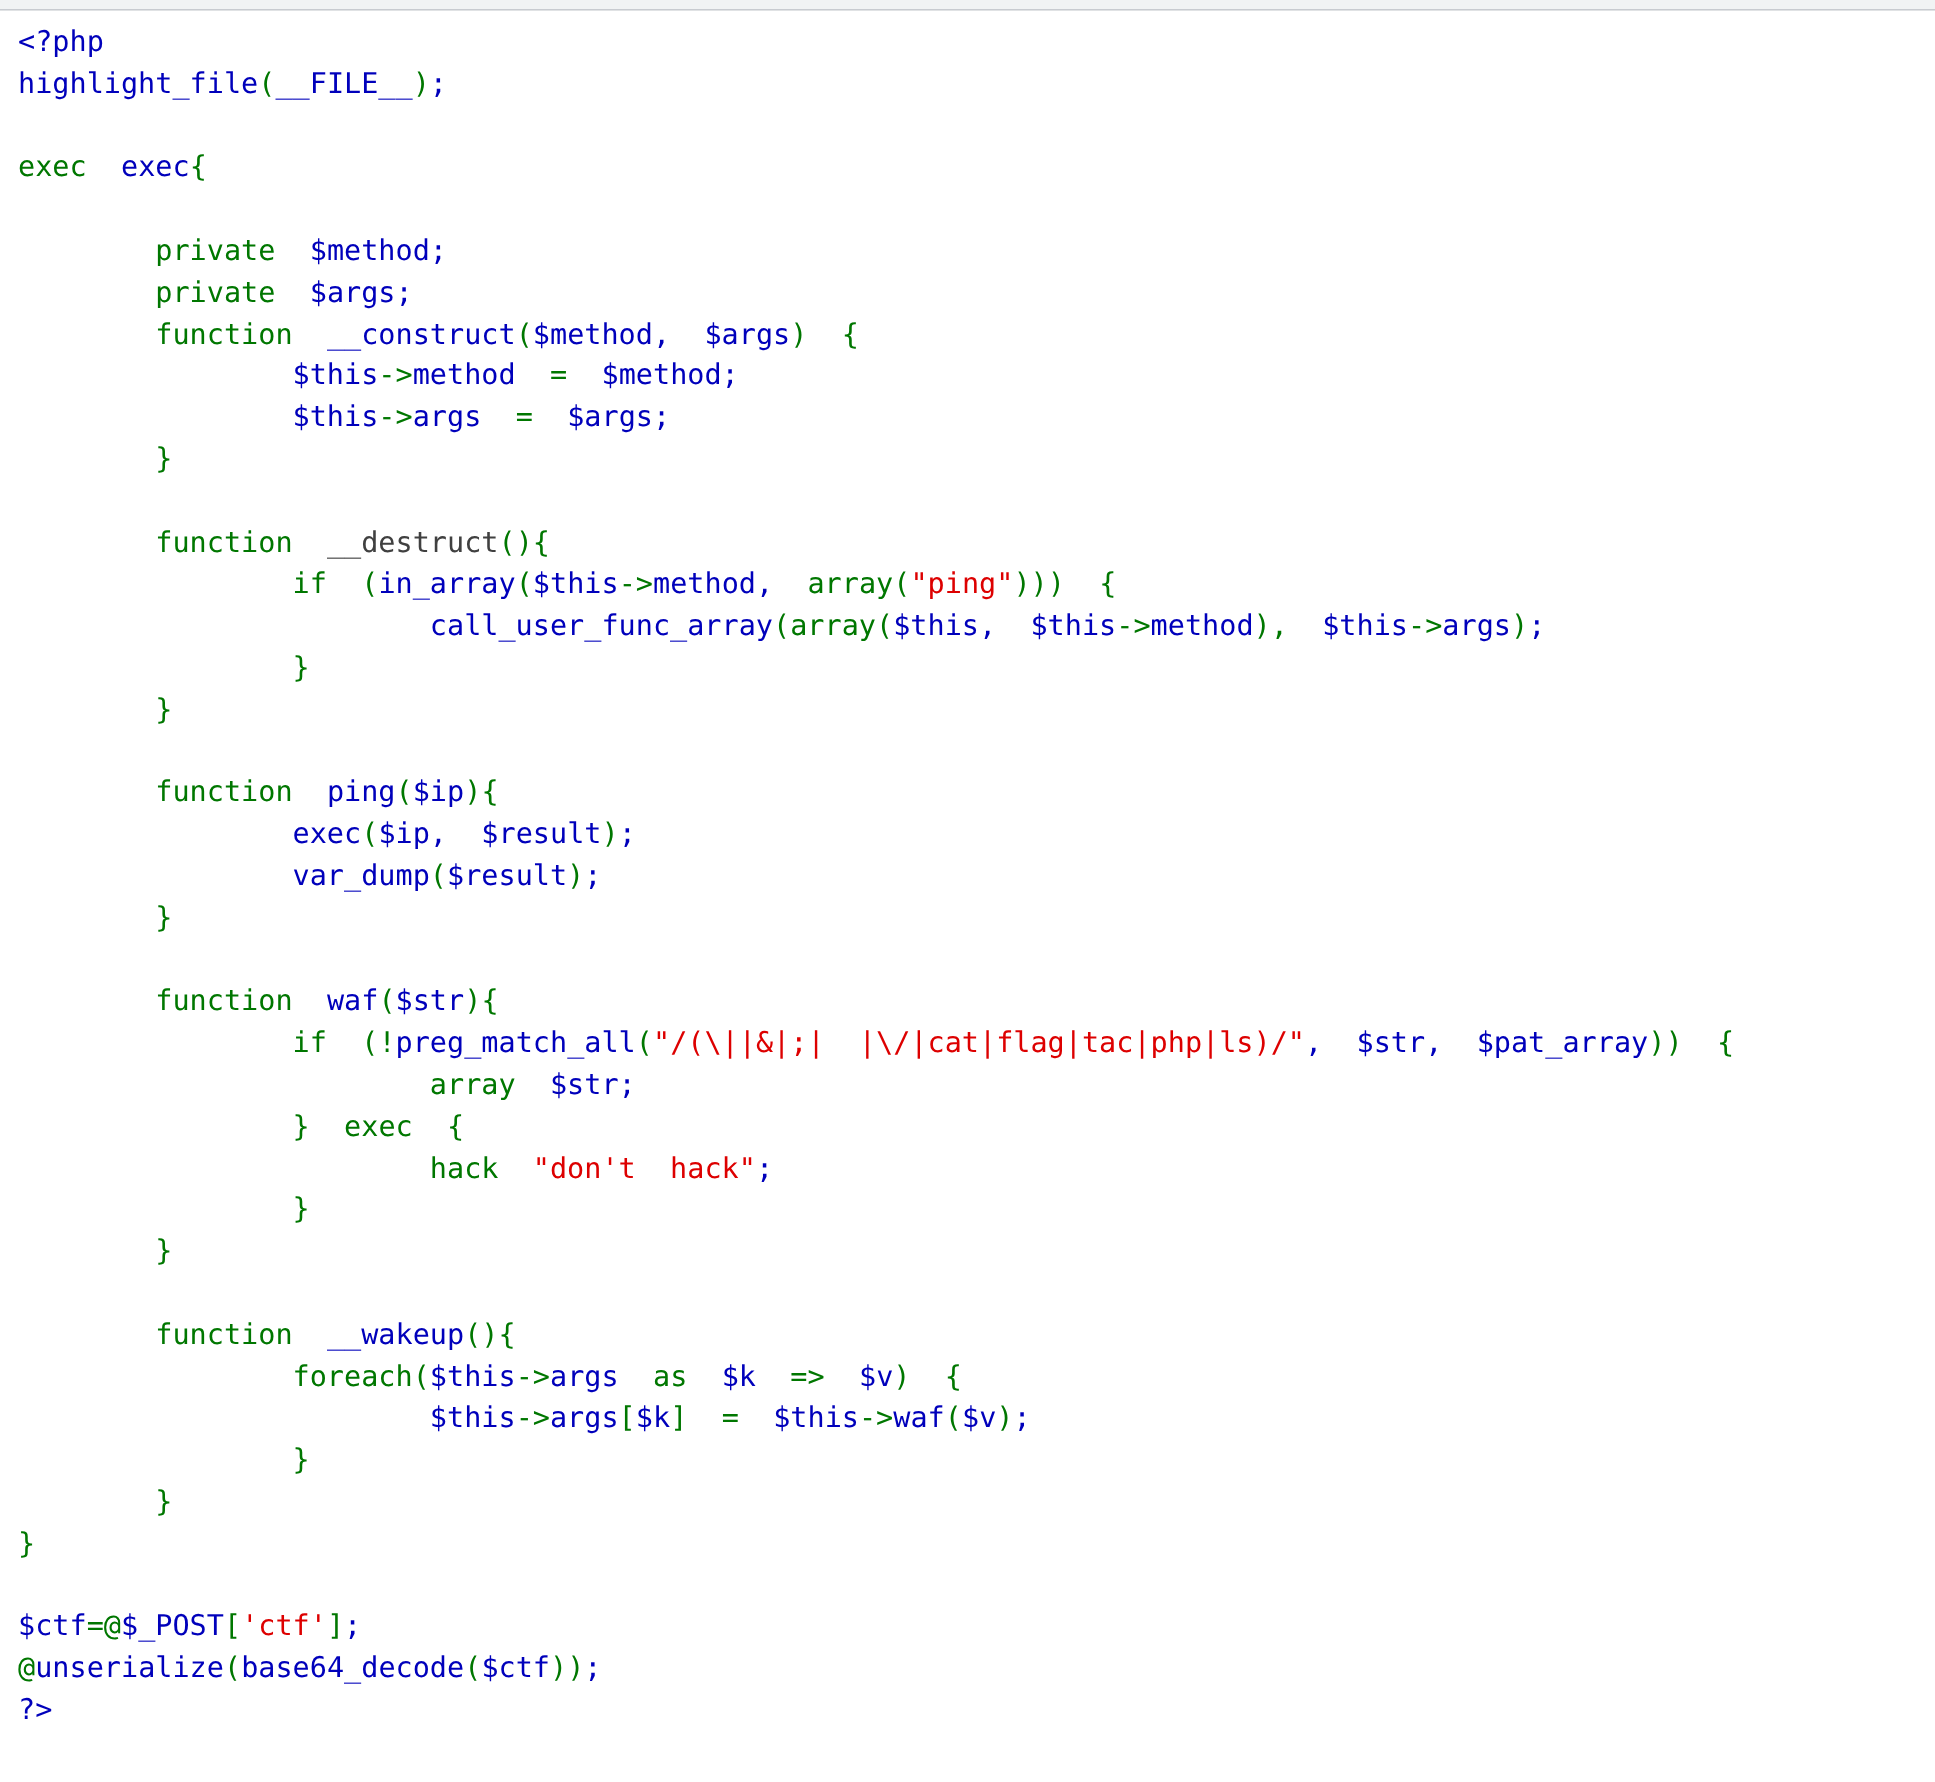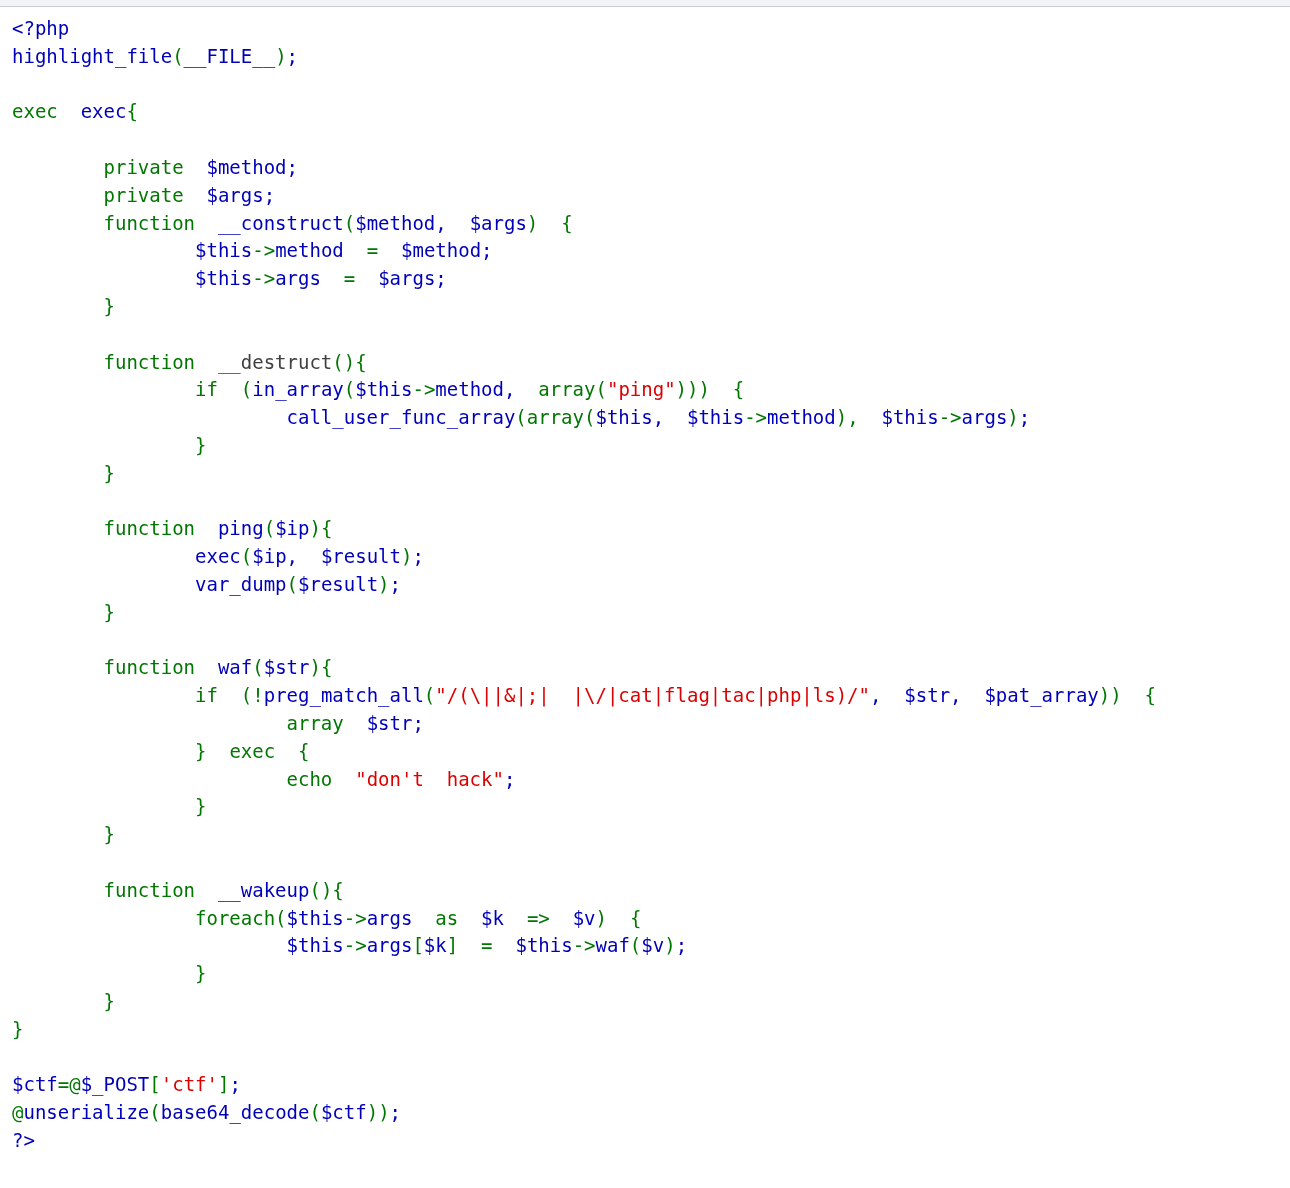--- a/index.html
+++ b/index.html
@@ -72,21 +72,21 @@
 <span></span>
 <span><span class="def" style="color: rgb(0, 0, 187);">        </span><span class="kw" style="color: rgb(0, 119, 0);">function</span><span class="def" style="color: rgb(0, 0, 187);">  </span><span class="def" style="color: rgb(0, 0, 187);">ping</span><span class="kw" style="color: rgb(0, 119, 0);">(</span><span class="def" style="color: rgb(0, 0, 187);">$ip</span><span class="kw" style="color: rgb(0, 119, 0);">)</span><span class="kw" style="color: rgb(0, 119, 0);">{</span></span>
 <span><span class="def" style="color: rgb(0, 0, 187);">                </span><span class="def" style="color: rgb(0, 0, 187);">exec</span><span class="kw" style="color: rgb(0, 119, 0);">(</span><span class="def" style="color: rgb(0, 0, 187);">$ip</span><span class="def" style="color: rgb(0, 0, 187);">,  </span><span class="def" style="color: rgb(0, 0, 187);">$result</span><span class="kw" style="color: rgb(0, 119, 0);">)</span><span class="def" style="color: rgb(0, 0, 187);">;</span></span>
 <span><span class="def" style="color: rgb(0, 0, 187);">                </span><span class="def" style="color: rgb(0, 0, 187);">var_dump</span><span class="kw" style="color: rgb(0, 119, 0);">(</span><span class="def" style="color: rgb(0, 0, 187);">$result</span><span class="kw" style="color: rgb(0, 119, 0);">)</span><span class="def" style="color: rgb(0, 0, 187);">;</span></span>
 <span><span class="def" style="color: rgb(0, 0, 187);">        </span><span class="kw" style="color: rgb(0, 119, 0);">}</span></span>
 <span></span>
 <span><span class="def" style="color: rgb(0, 0, 187);">        </span><span class="kw" style="color: rgb(0, 119, 0);">function</span><span class="def" style="color: rgb(0, 0, 187);">  </span><span class="def" style="color: rgb(0, 0, 187);">waf</span><span class="kw" style="color: rgb(0, 119, 0);">(</span><span class="def" style="color: rgb(0, 0, 187);">$str</span><span class="kw" style="color: rgb(0, 119, 0);">)</span><span class="kw" style="color: rgb(0, 119, 0);">{</span></span>
 <span><span class="def" style="color: rgb(0, 0, 187);">                </span><span class="kw" style="color: rgb(0, 119, 0);">if</span><span class="def" style="color: rgb(0, 0, 187);">  </span><span class="kw" style="color: rgb(0, 119, 0);">(!</span><span class="def" style="color: rgb(0, 0, 187);">preg_match_all</span><span class="kw" style="color: rgb(0, 119, 0);">(</span><span class="str" style="color: rgb(221, 0, 0);">"/(\||&amp;|;|  |\/|cat|flag|tac|php|ls)/"</span><span class="def" style="color: rgb(0, 0, 187);">,  </span><span class="def" style="color: rgb(0, 0, 187);">$str</span><span class="def" style="color: rgb(0, 0, 187);">,  </span><span class="def" style="color: rgb(0, 0, 187);">$pat_array</span><span class="kw" style="color: rgb(0, 119, 0);">))</span><span class="def" style="color: rgb(0, 0, 187);">  </span><span class="kw" style="color: rgb(0, 119, 0);">{</span></span>
 <span><span class="def" style="color: rgb(0, 0, 187);">                        </span><span class="kw" style="color: rgb(0, 119, 0);">array</span><span class="def" style="color: rgb(0, 0, 187);">  </span><span class="def" style="color: rgb(0, 0, 187);">$str</span><span class="def" style="color: rgb(0, 0, 187);">;</span></span>
 <span><span class="def" style="color: rgb(0, 0, 187);">                </span><span class="kw" style="color: rgb(0, 119, 0);">}</span><span class="def" style="color: rgb(0, 0, 187);">  </span><span class="kw" style="color: rgb(0, 119, 0);">exec</span><span class="def" style="color: rgb(0, 0, 187);">  </span><span class="kw" style="color: rgb(0, 119, 0);">{</span></span>
-<span><span class="def" style="color: rgb(0, 0, 187);">                        </span><span class="kw" style="color: rgb(0, 119, 0);">echo</span><span class="def" style="color: rgb(0, 0, 187);">  </span><span class="str" style="color: rgb(221, 0, 0);">"don't  hack"</span><span class="def" style="color: rgb(0, 0, 187);">;</span></span>
+<span><span class="def" style="color: rgb(0, 0, 187);">                        </span><span class="kw" style="color: rgb(0, 119, 0);">hack</span><span class="def" style="color: rgb(0, 0, 187);">  </span><span class="str" style="color: rgb(221, 0, 0);">"don't  hack"</span><span class="def" style="color: rgb(0, 0, 187);">;</span></span>
 <span><span class="def" style="color: rgb(0, 0, 187);">                </span><span class="kw" style="color: rgb(0, 119, 0);">}</span></span>
 <span><span class="def" style="color: rgb(0, 0, 187);">        </span><span class="kw" style="color: rgb(0, 119, 0);">}</span></span>
 <span></span>
 <span><span class="def" style="color: rgb(0, 0, 187);">        </span><span class="kw" style="color: rgb(0, 119, 0);">function</span><span class="def" style="color: rgb(0, 0, 187);">  </span><span class="def" style="color: rgb(0, 0, 187);">__wakeup</span><span class="kw" style="color: rgb(0, 119, 0);">()</span><span class="kw" style="color: rgb(0, 119, 0);">{</span></span>
 <span><span class="def" style="color: rgb(0, 0, 187);">                </span><span class="kw" style="color: rgb(0, 119, 0);">foreach</span><span class="kw" style="color: rgb(0, 119, 0);">(</span><span class="def" style="color: rgb(0, 0, 187);">$this</span><span class="kw" style="color: rgb(0, 119, 0);">-&gt;</span><span class="def" style="color: rgb(0, 0, 187);">args</span><span class="def" style="color: rgb(0, 0, 187);">  </span><span class="kw" style="color: rgb(0, 119, 0);">as</span><span class="def" style="color: rgb(0, 0, 187);">  </span><span class="def" style="color: rgb(0, 0, 187);">$k</span><span class="def" style="color: rgb(0, 0, 187);">  </span><span class="kw" style="color: rgb(0, 119, 0);">=&gt;</span><span class="def" style="color: rgb(0, 0, 187);">  </span><span class="def" style="color: rgb(0, 0, 187);">$v</span><span class="kw" style="color: rgb(0, 119, 0);">)</span><span class="def" style="color: rgb(0, 0, 187);">  </span><span class="kw" style="color: rgb(0, 119, 0);">{</span></span>
 <span><span class="def" style="color: rgb(0, 0, 187);">                        </span><span class="def" style="color: rgb(0, 0, 187);">$this</span><span class="kw" style="color: rgb(0, 119, 0);">-&gt;</span><span class="def" style="color: rgb(0, 0, 187);">args</span><span class="kw" style="color: rgb(0, 119, 0);">[</span><span class="def" style="color: rgb(0, 0, 187);">$k</span><span class="kw" style="color: rgb(0, 119, 0);">]</span><span class="def" style="color: rgb(0, 0, 187);">  </span><span class="kw" style="color: rgb(0, 119, 0);">=</span><span class="def" style="color: rgb(0, 0, 187);">  </span><span class="def" style="color: rgb(0, 0, 187);">$this</span><span class="kw" style="color: rgb(0, 119, 0);">-&gt;</span><span class="def" style="color: rgb(0, 0, 187);">waf</span><span class="kw" style="color: rgb(0, 119, 0);">(</span><span class="def" style="color: rgb(0, 0, 187);">$v</span><span class="kw" style="color: rgb(0, 119, 0);">)</span><span class="def" style="color: rgb(0, 0, 187);">;</span></span>
 <span><span class="def" style="color: rgb(0, 0, 187);">                </span><span class="kw" style="color: rgb(0, 119, 0);">}</span></span>
 <span><span class="def" style="color: rgb(0, 0, 187);">        </span><span class="kw" style="color: rgb(0, 119, 0);">}</span></span>
 <span><span class="kw" style="color: rgb(0, 119, 0);">}</span></span>
 <span></span>

